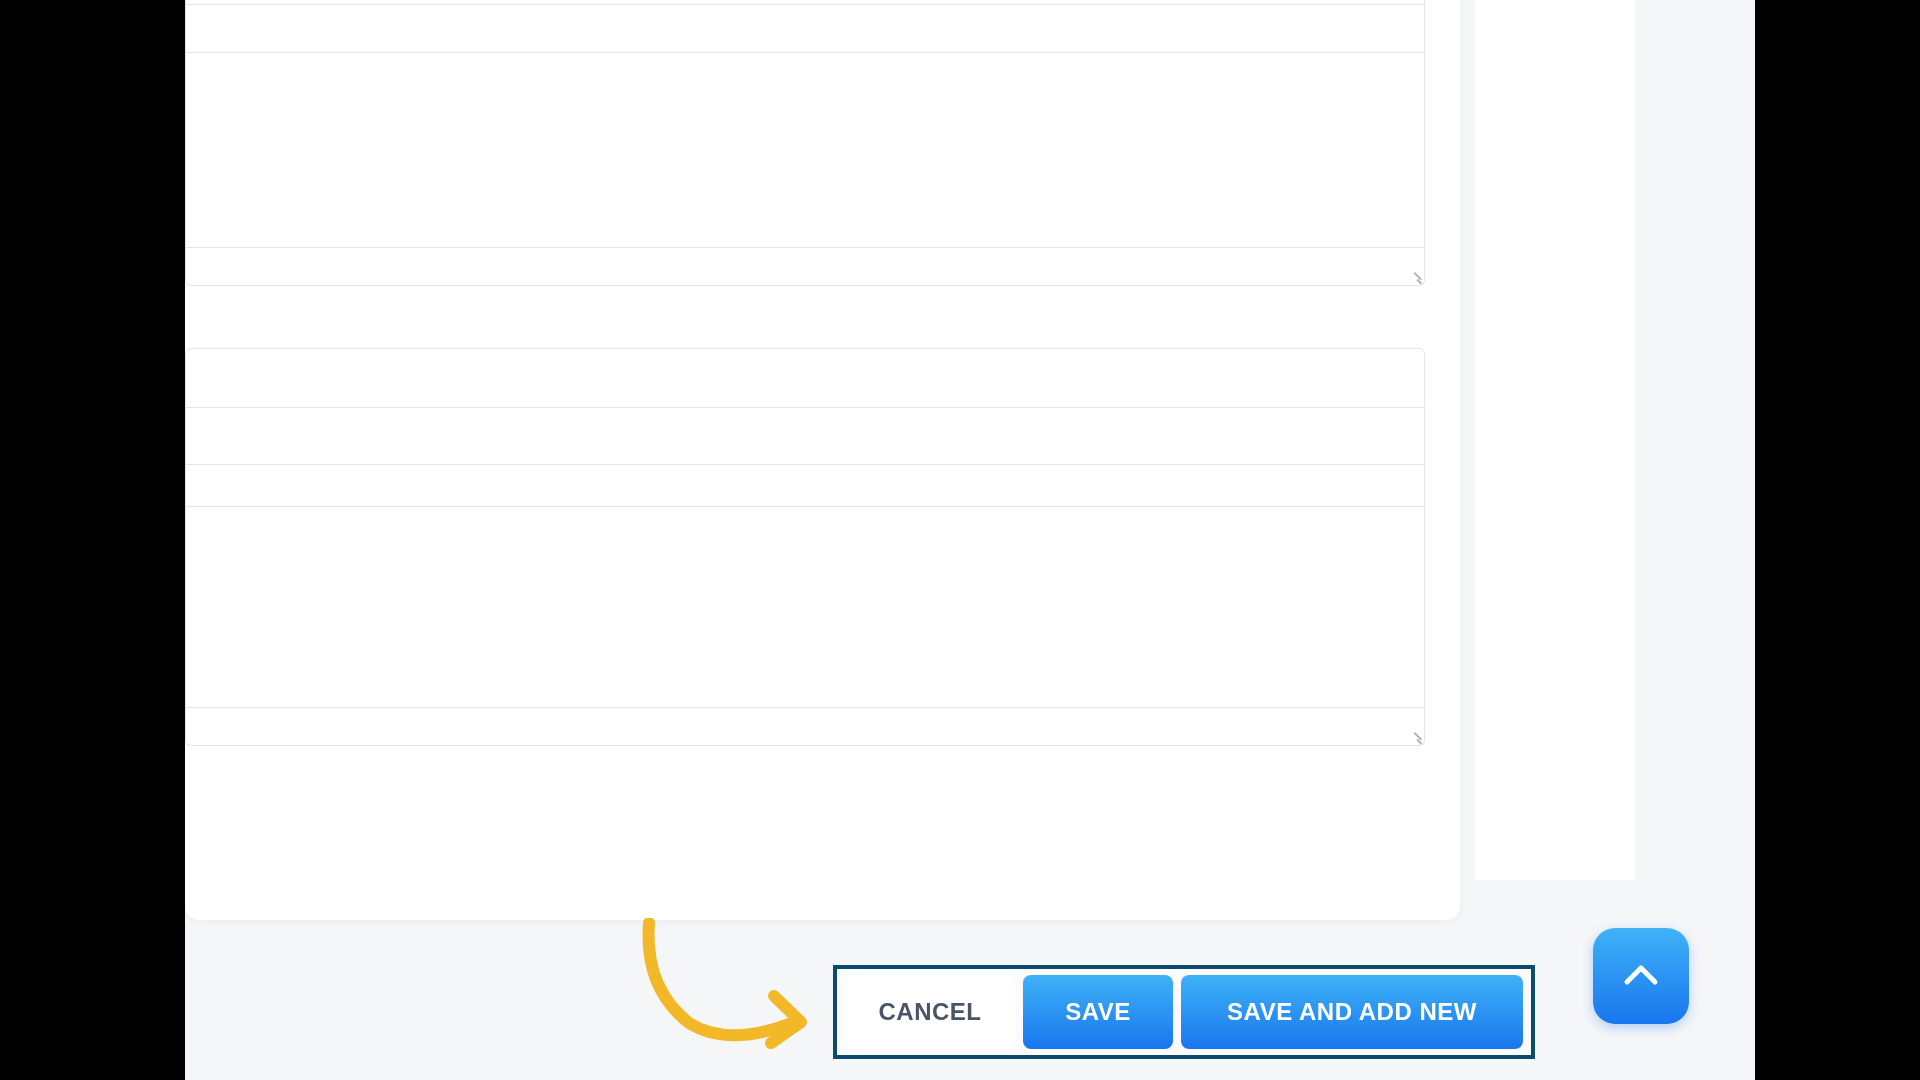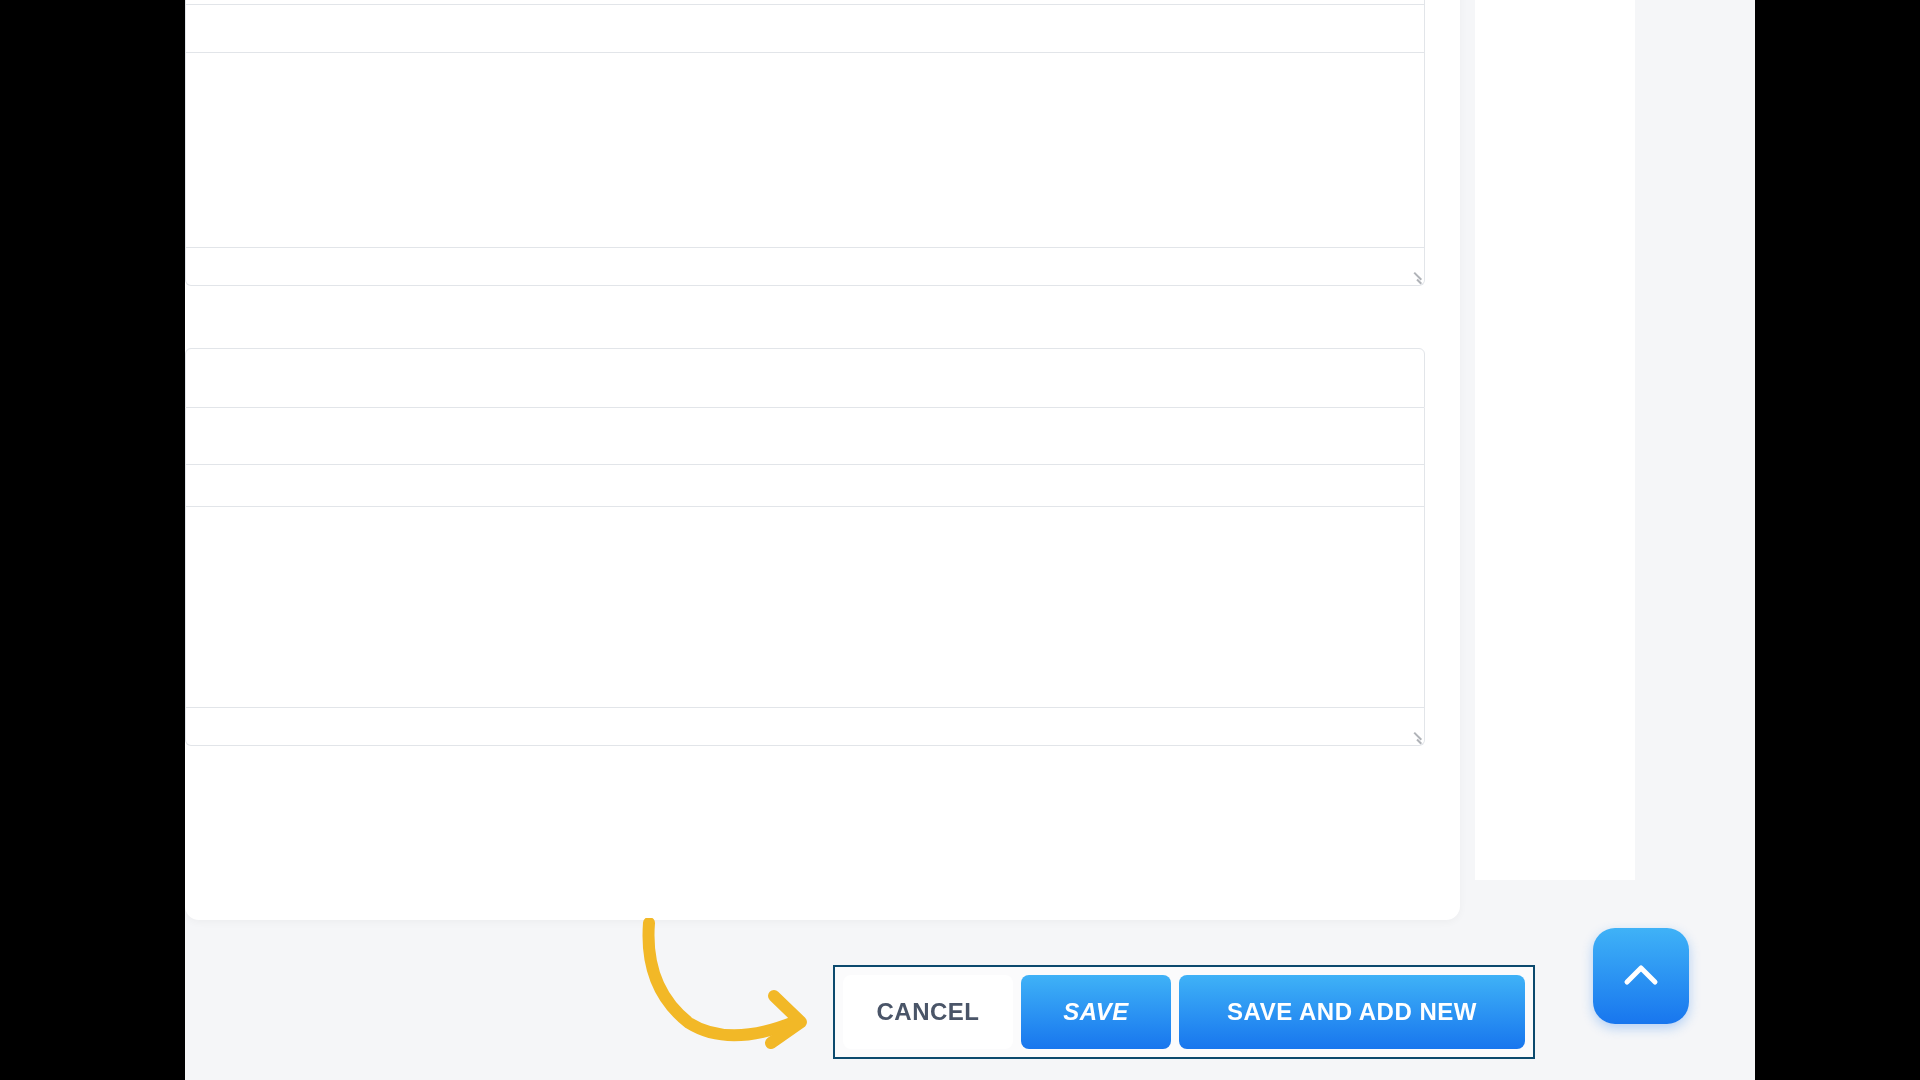--- a/index.html
+++ b/index.html
@@ -115,21 +115,21 @@
       transform: rotate(-45deg);
       transform-origin: bottom right;
     }
     
     .button-bar-wrapper {
       position: absolute;
       left: 648px;
       top: 965px;
       width: 702px;
       height: 94px;
-      border: 2px solid #0c4a6e;
+      border: 4px solid #0c4a6e;
       background: rgba(255,255,255,0.6);
       display: flex;
       align-items: center;
       justify-content: center;
       gap: 8px;
       padding: 0 8px;
     }
     
     .btn {
       height: 74px;
@@ -151,21 +151,20 @@
       color: #4a5568;
       flex: 0 0 auto;
       min-width: 170px;
     }
     
     .btn-save {
       background: linear-gradient(180deg, #3fb2f7 0%, #1876ee 100%);
       color: #fff;
       flex: 0 0 auto;
       min-width: 150px;
-      font-style: italic;
     }
     
     .btn-save-new {
       background: linear-gradient(180deg, #3fb2f7 0%, #1876ee 100%);
       color: #fff;
       flex: 1 1 auto;
       text-align: center;
     }
     
     .arrow-annotation {

